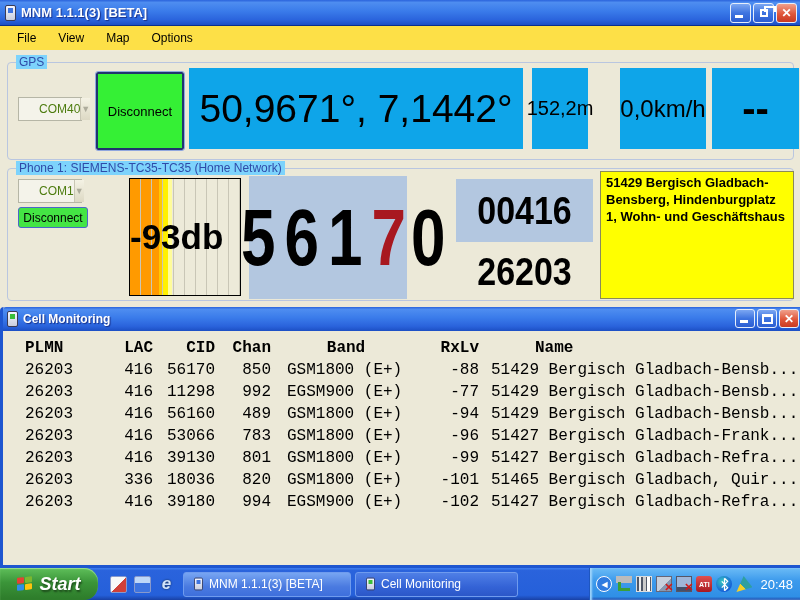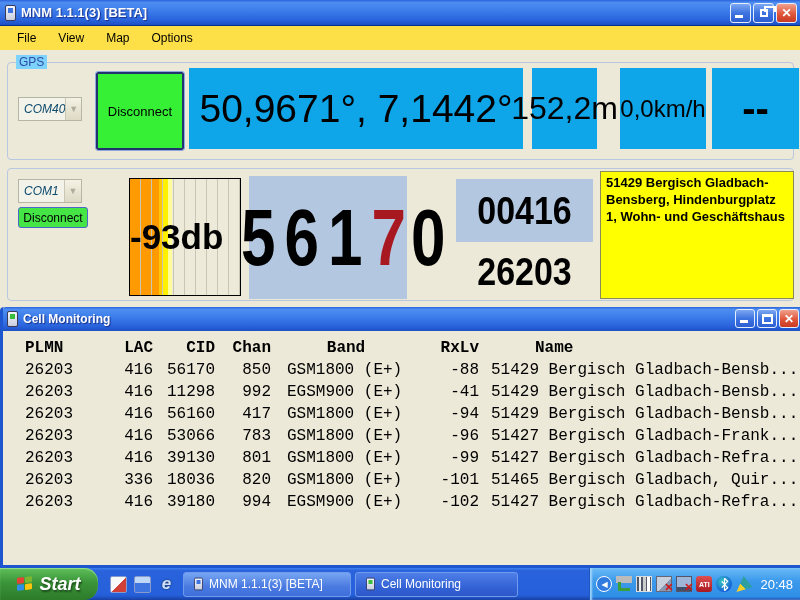--- a/index.html
+++ b/index.html
@@ -35,21 +35,21 @@
   
   .groupbox { position:absolute; border:1px solid #B9C6E0; border-radius:4px; }
   .groupbox .legend { position:absolute; top:-8px; left:8px; background:#7dd3fc; padding:0 3px;
     font-size:12px; color:#2F4BA8; }
 
   #gps-group { left:7px; top:62px; width:787px; height:98px; }
   #phone-group { left:7px; top:168px; width:787px; height:133px; }
 
   .combo { position:absolute; width:64px; height:24px; border:1px solid #B6B6A6; background:#F4F3EA;
     display:flex; align-items:center; }
-  .combo .combo-text { flex:1; font-size:12px; color:#0c4a6e; padding-left:5px;font-style:italic; }
+  .combo .combo-text { flex:1; font-size:12px; color:#4d7c0f; padding-left:20px; }
   .combo .combo-arrow { width:17px; height:100%; background:linear-gradient(180deg,#F4F2E4,#DDD9C4);
     border-left:1px solid #C9C6B4; color:#AEAC9C; font-size:9px; display:flex; align-items:center; justify-content:center; }
 
   .display { position:absolute; background:#0ea5e9; display:flex; align-items:center; justify-content:center;
     color:#000; top:5px; height:81px; }
 
   #gps-disconnect { position:absolute; left:88px; top:9px; width:88px; height:78px;
     background:#35F035; border:2px solid #21346E; outline:1px solid #8FA6DE; border-radius:2px;
     font-size:13px; color:#000; display:flex; align-items:center; justify-content:center;
     font-family:"Liberation Sans", sans-serif; }
@@ -179,26 +179,27 @@
   <span class="legend">GPS</span>
 
   <div class="combo" style="left:10px; top:34px;">
     <span class="combo-text">COM40</span>
     <span class="combo-arrow">▼</span>
   </div>
 
   <div id="gps-disconnect">Disconnect</div>
 
   <div class="display" style="left:181px; width:334px; font-size:39px;">50,9671°, 7,1442°</div>
-  <div class="display" style="left:524px; width:65px; font-size:32px;">152,2m</div>
+  <div class="display" style="left:524px; width:56px; font-size:20px;">152,2m</div>
   <div class="display" style="left:612px; width:86px; font-size:24px;">0,0km/h</div>
   <div class="display" style="left:704px; width:87px; font-size:40px; font-weight:bold;">--</div>
 </div>
 
 <div class="groupbox" id="phone-group">
+  <span class="legend">Phone 1: SIEMENS-TC35-TC35 (Home Network)</span>
 
   <div class="combo" style="left:10px; top:10px;">
     <span class="combo-text">COM1</span>
     <span class="combo-arrow">▼</span>
   </div>
 
   <div id="phone-disconnect">Disconnect</div>
 
   <div id="signal-meter">
     <span class="db">-93db</span>
@@ -257,28 +258,28 @@
           <span class="tcell c4">GSM1800 (E+)</span>
           <span class="tcell c5">-88</span>
           <span class="tcell c6">51429 Bergisch Gladbach-Bensb...</span>
         </div>
         <div class="trow">
           <span class="tcell c0">26203</span>
           <span class="tcell c1">416</span>
           <span class="tcell c2">11298</span>
           <span class="tcell c3">992</span>
           <span class="tcell c4">EGSM900 (E+)</span>
-          <span class="tcell c5">-41</span>
+          <span class="tcell c5">-77</span>
           <span class="tcell c6">51429 Bergisch Gladbach-Bensb...</span>
         </div>
         <div class="trow">
           <span class="tcell c0">26203</span>
           <span class="tcell c1">416</span>
           <span class="tcell c2">56160</span>
-          <span class="tcell c3">417</span>
+          <span class="tcell c3">489</span>
           <span class="tcell c4">GSM1800 (E+)</span>
           <span class="tcell c5">-94</span>
           <span class="tcell c6">51429 Bergisch Gladbach-Bensb...</span>
         </div>
         <div class="trow">
           <span class="tcell c0">26203</span>
           <span class="tcell c1">416</span>
           <span class="tcell c2">53066</span>
           <span class="tcell c3">783</span>
           <span class="tcell c4">GSM1800 (E+)</span>

